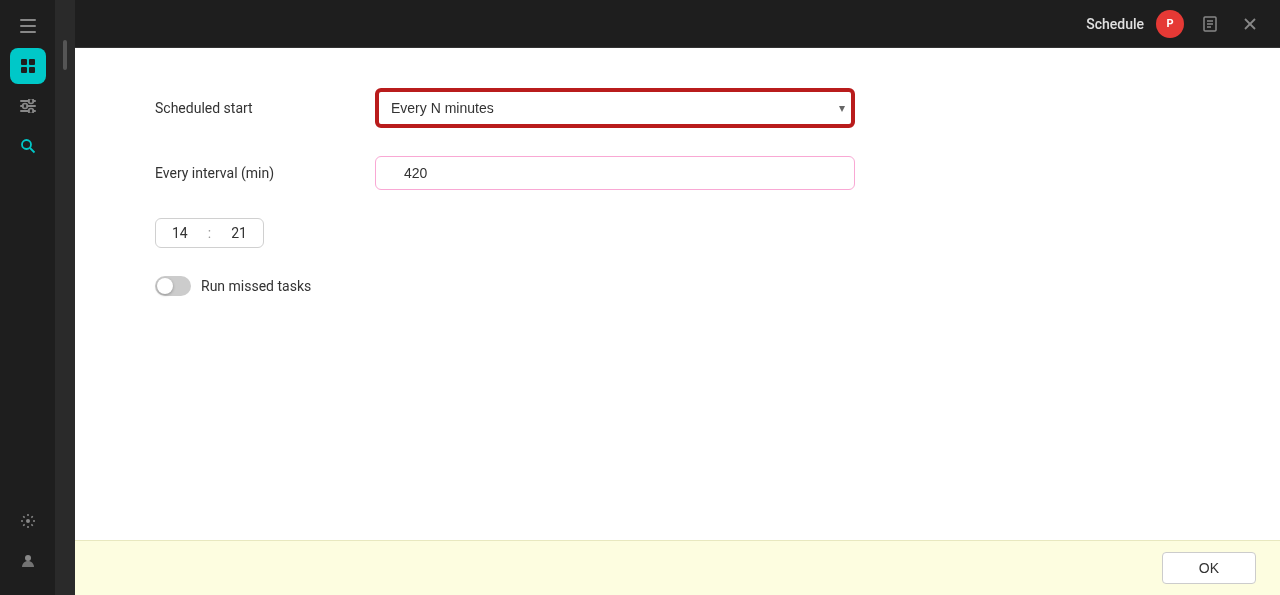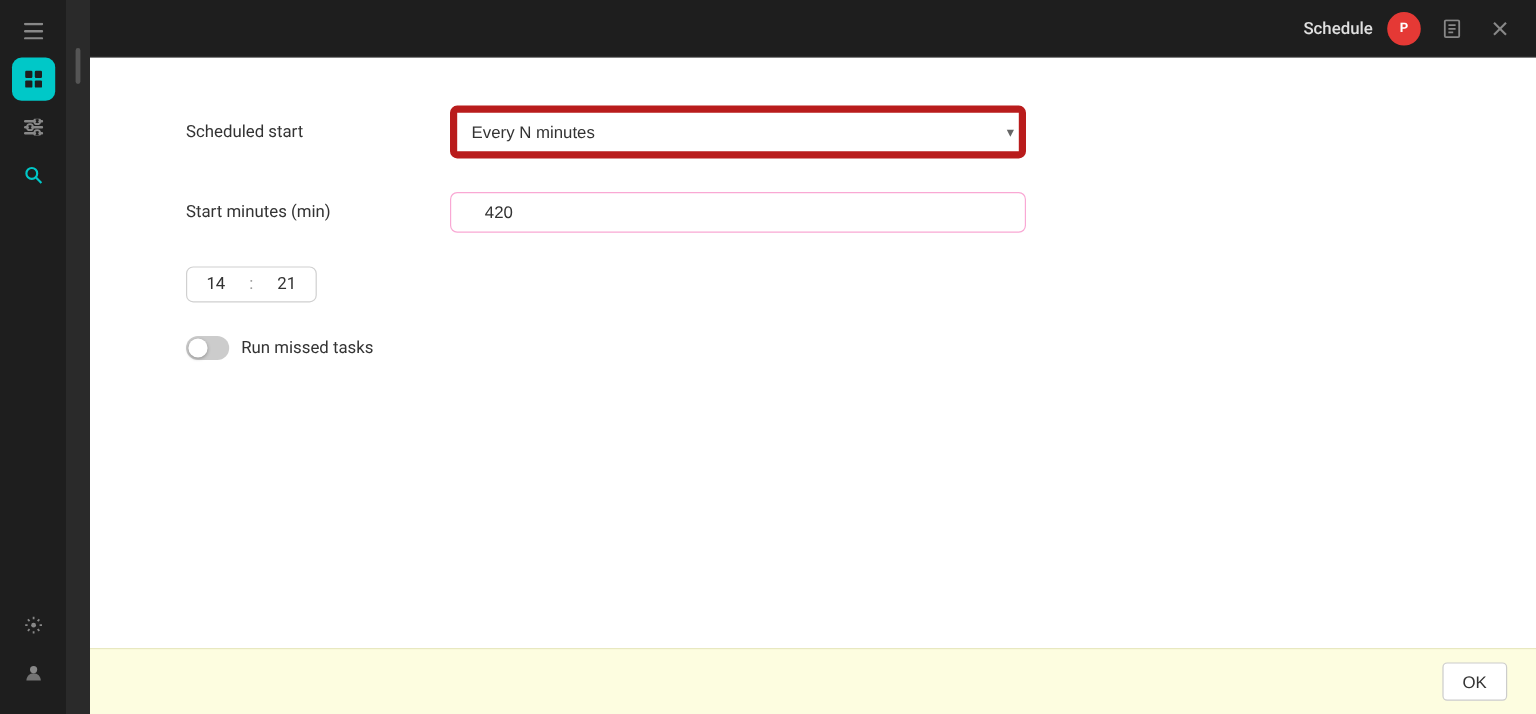--- a/index.html
+++ b/index.html
@@ -160,21 +160,21 @@
       flex: 1;
       max-width: 480px;
     }
     .select-wrapper {
       position: relative;
       width: 100%;
     }
     select.form-select {
       width: 100%;
       padding: 8px 24px 8px 12px;
-      border: 6px solid #b91c1c;
+      border: 4px solid #b91c1c;
       border-radius: 6px;
       font-size: 14px;
       color: #333;
       background: #fff;
       appearance: none;
       cursor: pointer;
       outline: none;
     }
     .select-arrow {
       position: absolute;
@@ -246,21 +246,21 @@
       background: #fdfde0;
       height: 55px;
       display: flex;
       align-items: center;
       justify-content: flex-end;
       padding: 0 24px;
       border-top: 1px solid #e8e8c0;
       flex-shrink: 0;
     }
     .btn-ok {
-      padding: 7px 16px;
+      padding: 7px 36px;
       background: #ffffff;
       border: 1px solid #ccc;
       border-radius: 4px;
       font-size: 14px;
       color: #333;
       cursor: pointer;
       font-weight: 500;
     }
   </style>
 </head>
@@ -361,21 +361,21 @@
               <option>Daily</option>
               <option>Weekly</option>
               <option>Monthly</option>
             </select>
             <span class="select-arrow">▾</span>
           </div>
         </div>
       </div>
 
       <div class="form-row">
-        <label class="form-label">Start minutes (min)</label>
+        <label class="form-label">Every interval (min)</label>
         <div class="form-control-wrapper">
           <input class="form-input" type="text" value="420" style="">
         </div>
       </div>
 
       <div class="form-row">
         <div>
           <div class="time-display">
             <span>14</span>
             <span class="time-separator"> : </span>

